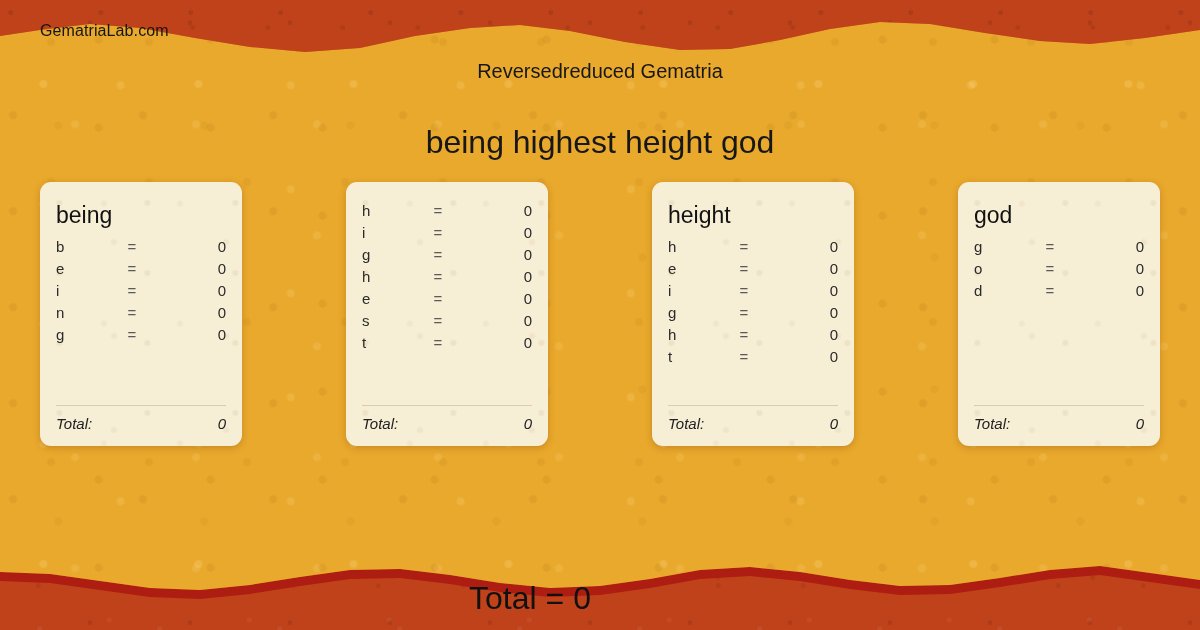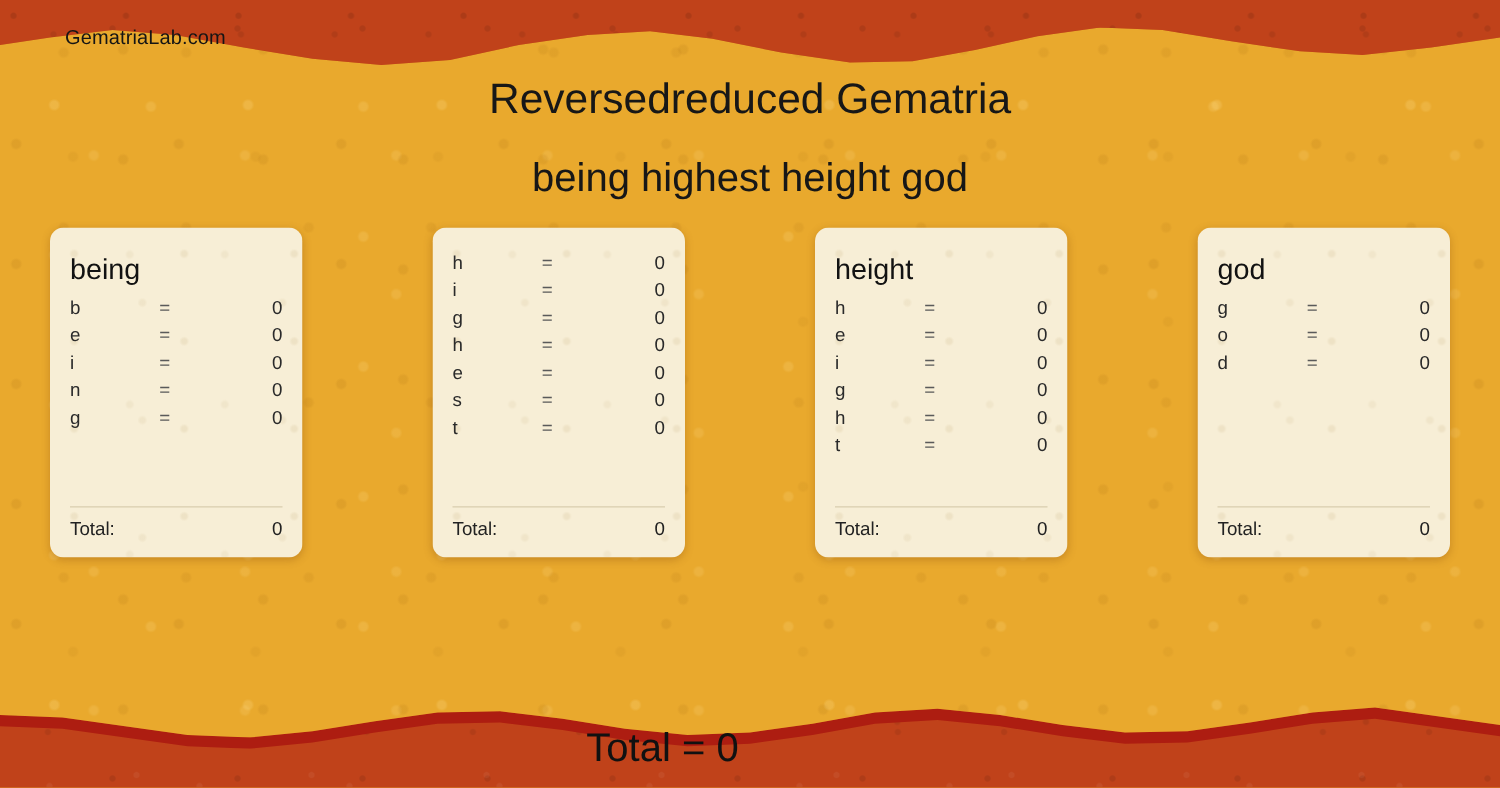--- a/index.html
+++ b/index.html
@@ -94,27 +94,26 @@
       450px 584px, 400px 578px, 350px 579px, 300px 586px, 250px 594px,
       200px 599px, 150px 597px, 100px 590px, 50px 583px, 0 581px
     );
   }
 
   
   #logo {
     position:absolute; left:40px; top:22px;
     font-size:16px; color:#151515; letter-spacing:.1px;
     z-index:6;
-    margin-left:12px;
   }
 
   
   #title {
     position:absolute; left:0; top:60px; width:1200px;
-    text-align:center; font-size:34px; font-weight:400; color:#171717;
+    text-align:center; font-size:20px; font-weight:400; color:#171717;
     z-index:5;
   }
   #subtitle {
     position:absolute; left:0; top:124px; width:1200px;
     text-align:center; font-size:32px; font-weight:400; color:#171717;
     z-index:5;
   }
 
   
   #cards {
@@ -147,21 +146,21 @@
   }
   .r-letter { width:42%; }
   .r-eq { width:26%; color:#5a5a5a; }
   .r-val { width:32%; text-align:right; }
   .spacer { flex:1 1 auto; min-height:8px; }
   .divider {
     height:1px; background:#d9cdae; margin:6px 0 9px 0;
   }
   .total-row {
     display:flex; justify-content:space-between; align-items:baseline;
-    font-size:15px; color:#222;
+    font-size:15px; color:#222;font-style:italic;
   }
 
   
   #footer-total {
     position:absolute; left:0; top:580px; width:1060px;
     text-align:center; font-size:32px; color:#111; z-index:6;
   }
 </style>
 </head>
 <body>

